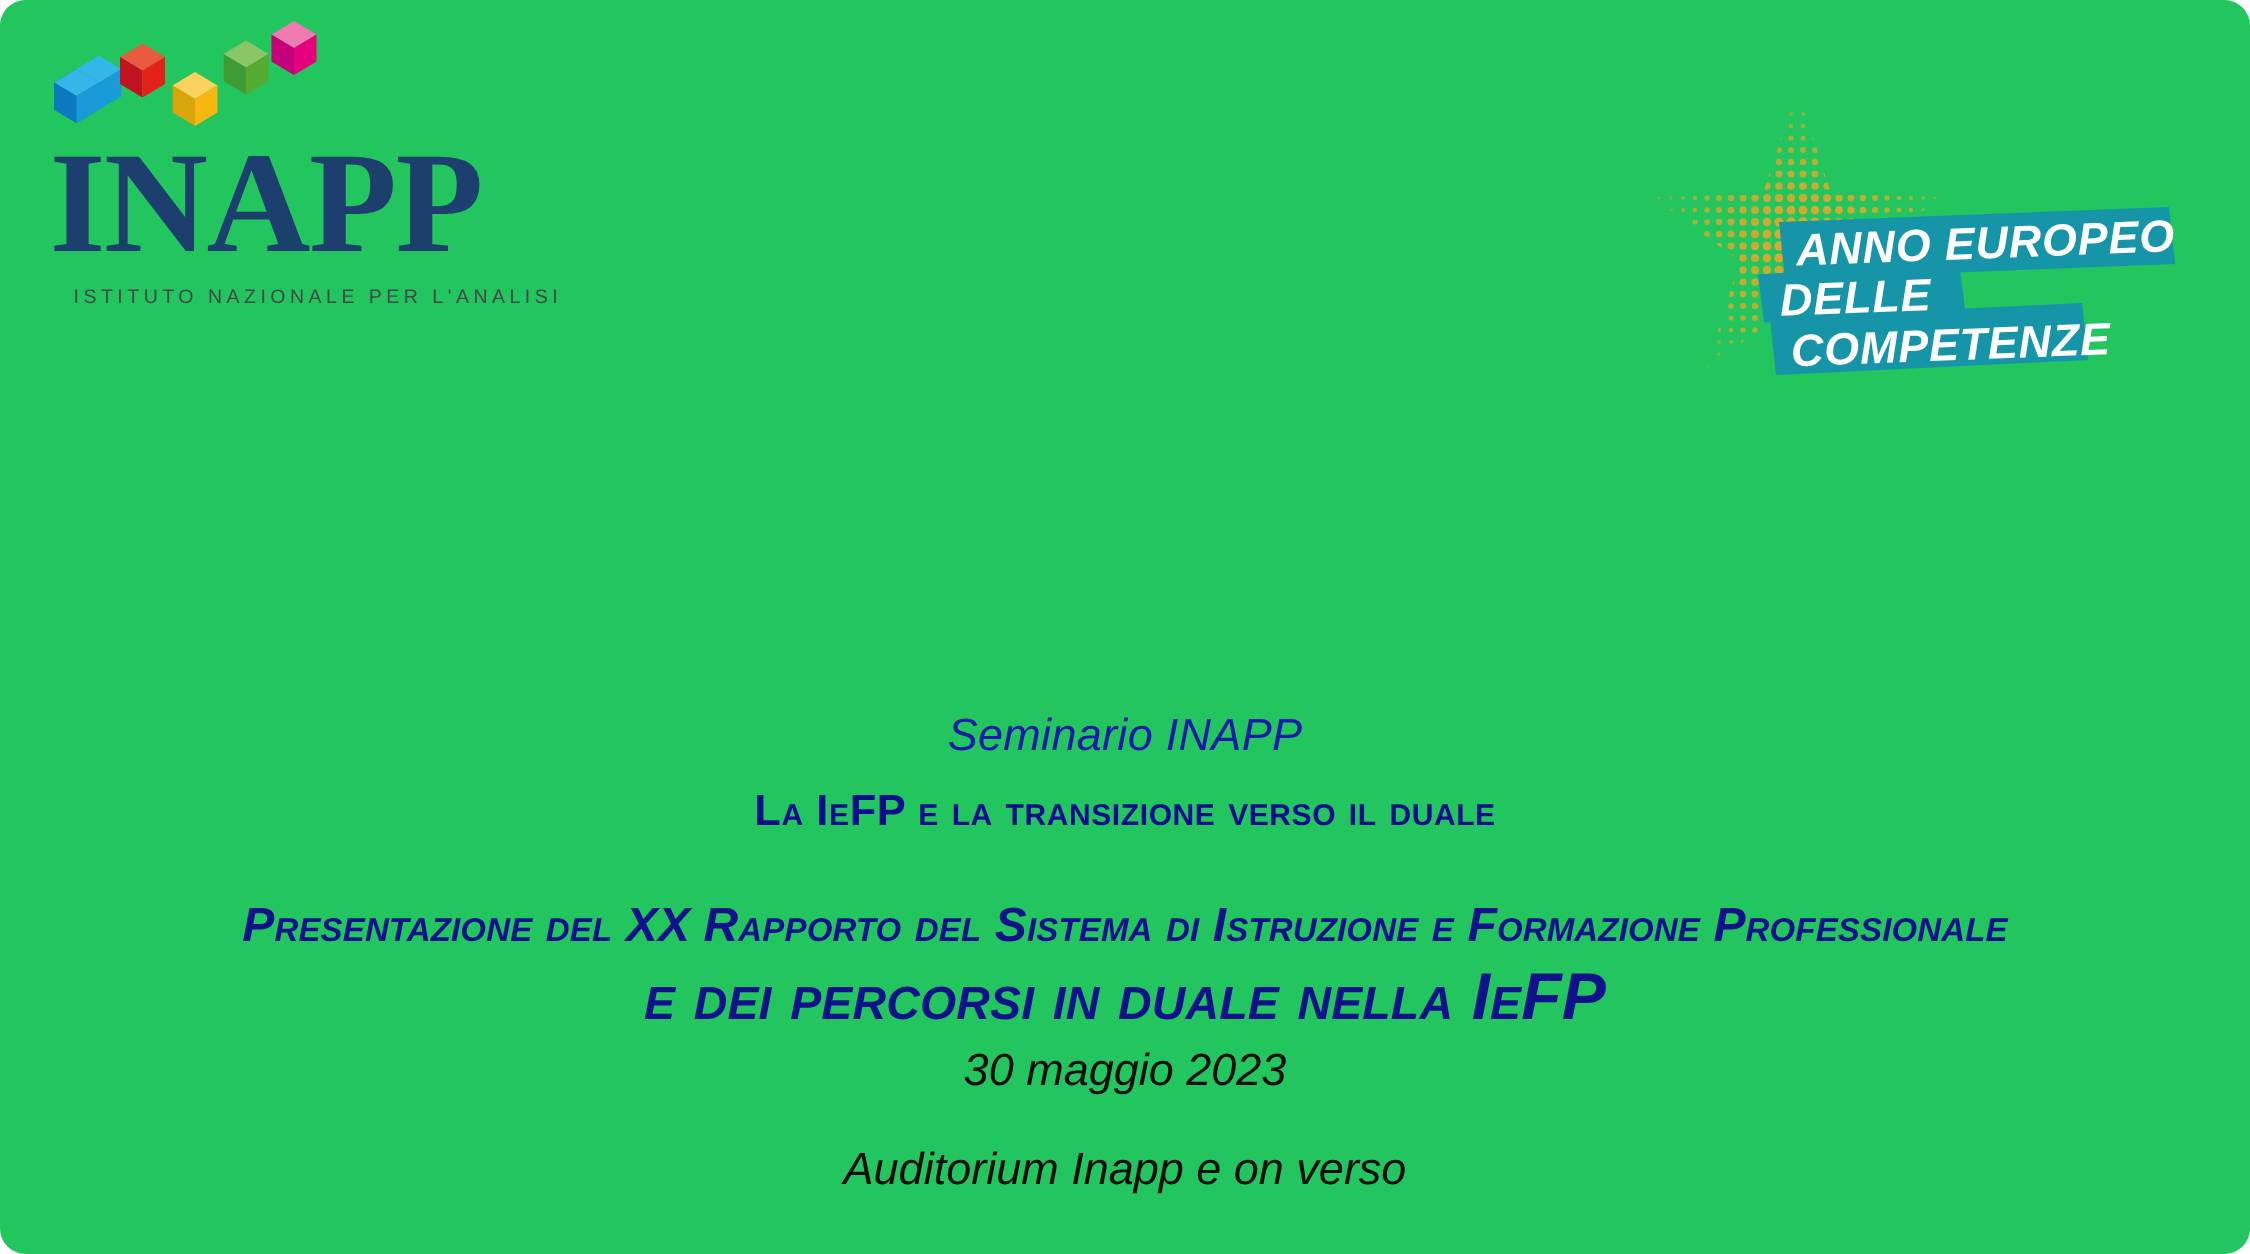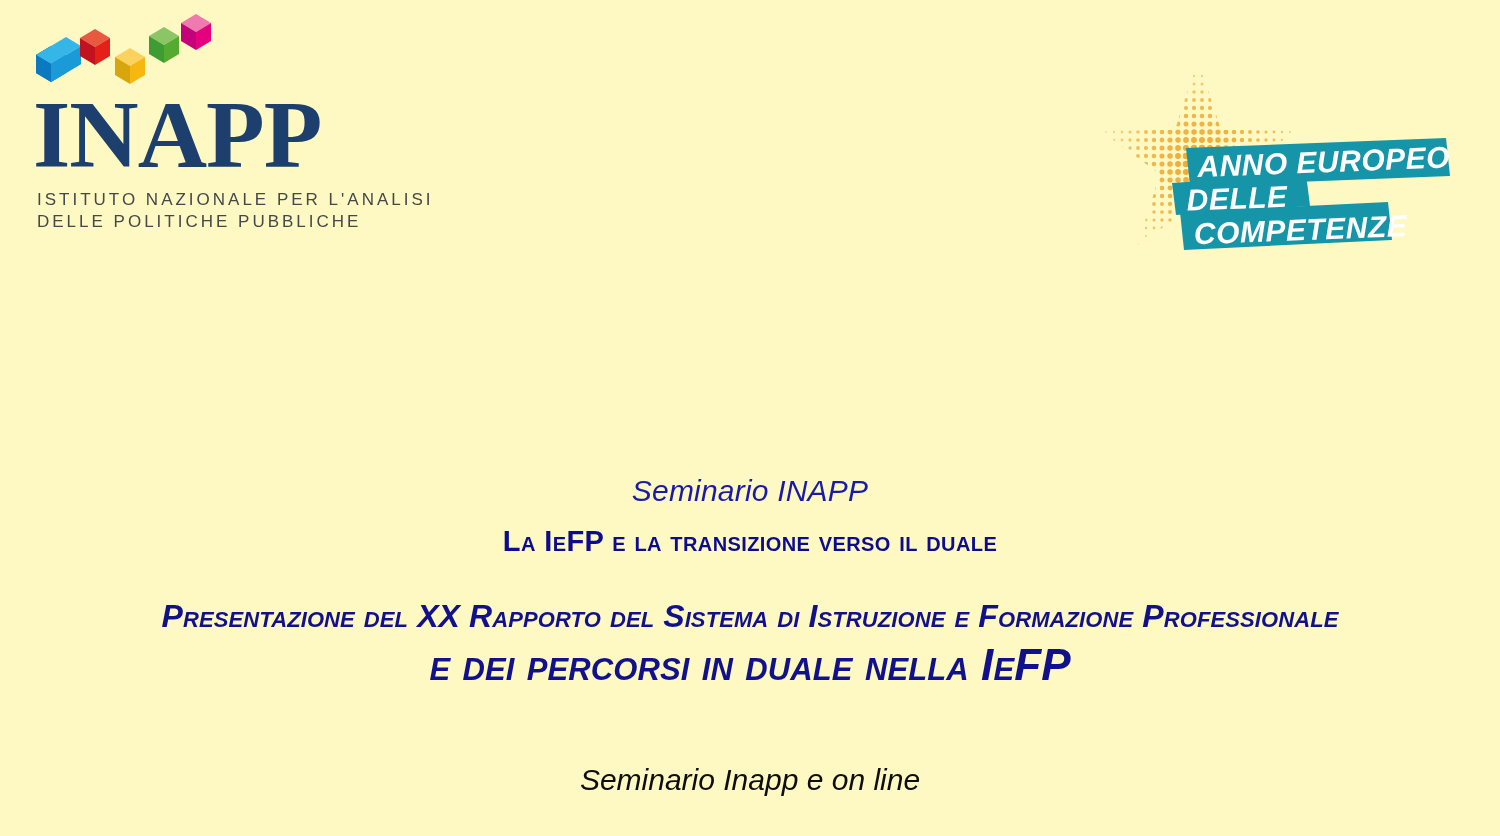--- a/index.html
+++ b/index.html
@@ -13,21 +13,22 @@
     height: 836px;
     position: relative;
     overflow: hidden;
     font-family: "Liberation Sans", sans-serif;
     -webkit-font-smoothing: antialiased;
   }
 
   .slide {
     position: absolute;
     inset: 0;
-    background: #fef9c3;
+    background: #22c55e;
+    border-radius: 17px;
   }
 
   
   #inapp-logo {
     position: absolute;
     left: 33px;
     top: 12px;
     width: 350px;
     height: 225px;
   }
@@ -44,24 +45,24 @@
     position: absolute;
     left: 0px;
     top: 83px;
     width: 350px;
     height: 90px;
   }
   #inapp-wordmark svg { display: block; }
 
   .inapp-tagline {
     position: absolute;
-    left: 4px;
+    left: 16px;
     color: #44484b;
     font-family: "Liberation Sans", sans-serif;
-    font-size: 17px;
+    font-size: 13px;
     font-weight: 400;
     letter-spacing: 3.0px;
     white-space: nowrap;
   }
   #inapp-tagline-1 { top: 178px; }
   #inapp-tagline-2 { top: 200px; }
 
   
   #eyos-logo {
     position: absolute;
@@ -182,21 +183,20 @@
       </svg>
     </div>
 
     <div id="inapp-wordmark">
       <svg width="350" height="90" viewBox="0 0 350 90" xmlns="http://www.w3.org/2000/svg">
         <text x="0" y="72" font-family="'Liberation Serif', 'DejaVu Serif', serif" font-size="96" font-weight="700" letter-spacing="-1" fill="#1d3f6e">INAPP</text>
       </svg>
     </div>
 
     <div class="inapp-tagline" id="inapp-tagline-1">ISTITUTO NAZIONALE PER L'ANALISI</div>
-    <div class="inapp-tagline" id="inapp-tagline-2">DELLE POLITICHE PUBBLICHE</div>
   </div>
 
   <div id="eyos-logo">
     <svg width="360" height="210" viewBox="0 0 360 210" xmlns="http://www.w3.org/2000/svg">
       <defs>
 
         <clipPath id="starClip">
           <polygon points="100,6 123,78 199,78 137,122 161,194 100,150 39,194 62,122 1,78 77,78"></polygon>
         </clipPath>
         <radialGradient id="dotFade" cx="50%" cy="55%" r="60%">
@@ -988,16 +988,17 @@
   </div>
 
   <div class="txt" id="line-seminario">Seminario INAPP</div>
 
   <div class="txt" id="line-title">La IeFP e la transizione verso il duale</div>
 
   <div class="txt" id="line-sub-1">Presentazione del XX Rapporto del Sistema di Istruzione e Formazione Professionale</div>
 
   <div class="txt" id="line-sub-2">e dei percorsi in duale nella IeFP</div>
 
-
-  <div class="txt" id="line-venue">Seminario Inapp e on line</div>
+  <div class="txt" id="line-date">30 maggio 2023</div>
+
+  <div class="txt" id="line-venue">Auditorium Inapp e on verso</div>
 
 </div>
 
 </body></html>

